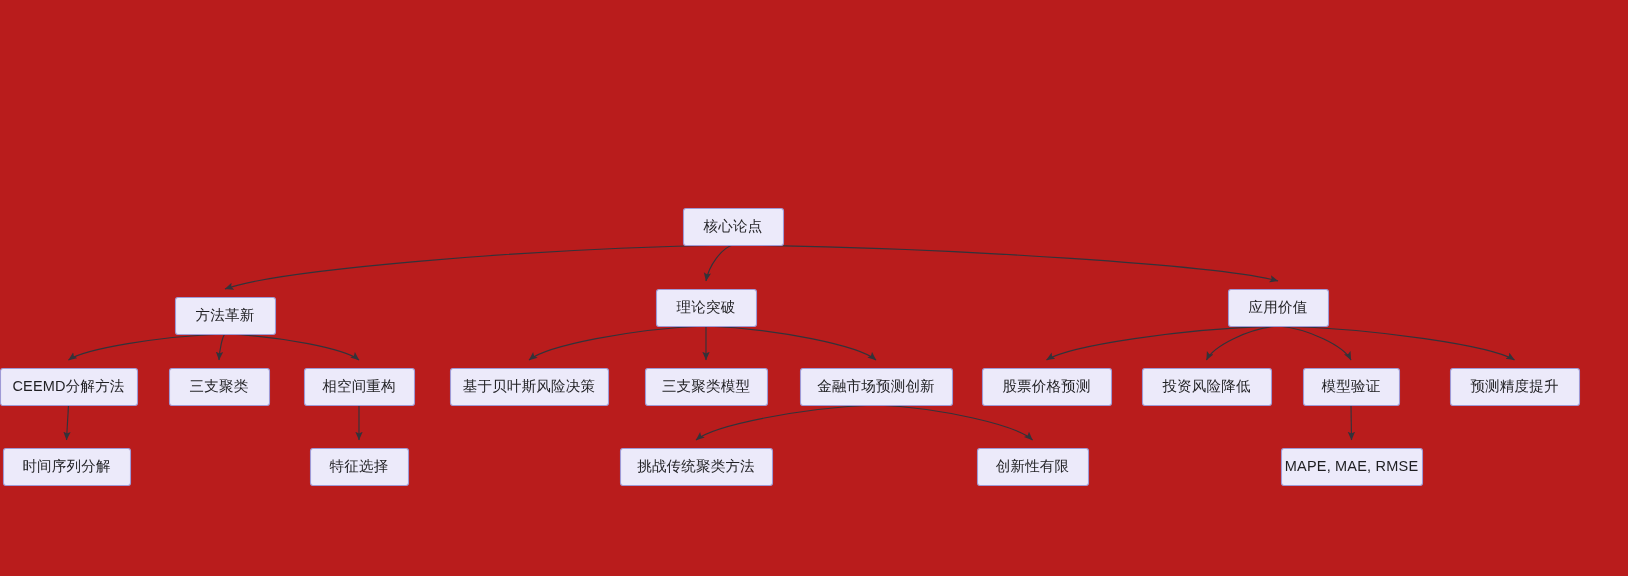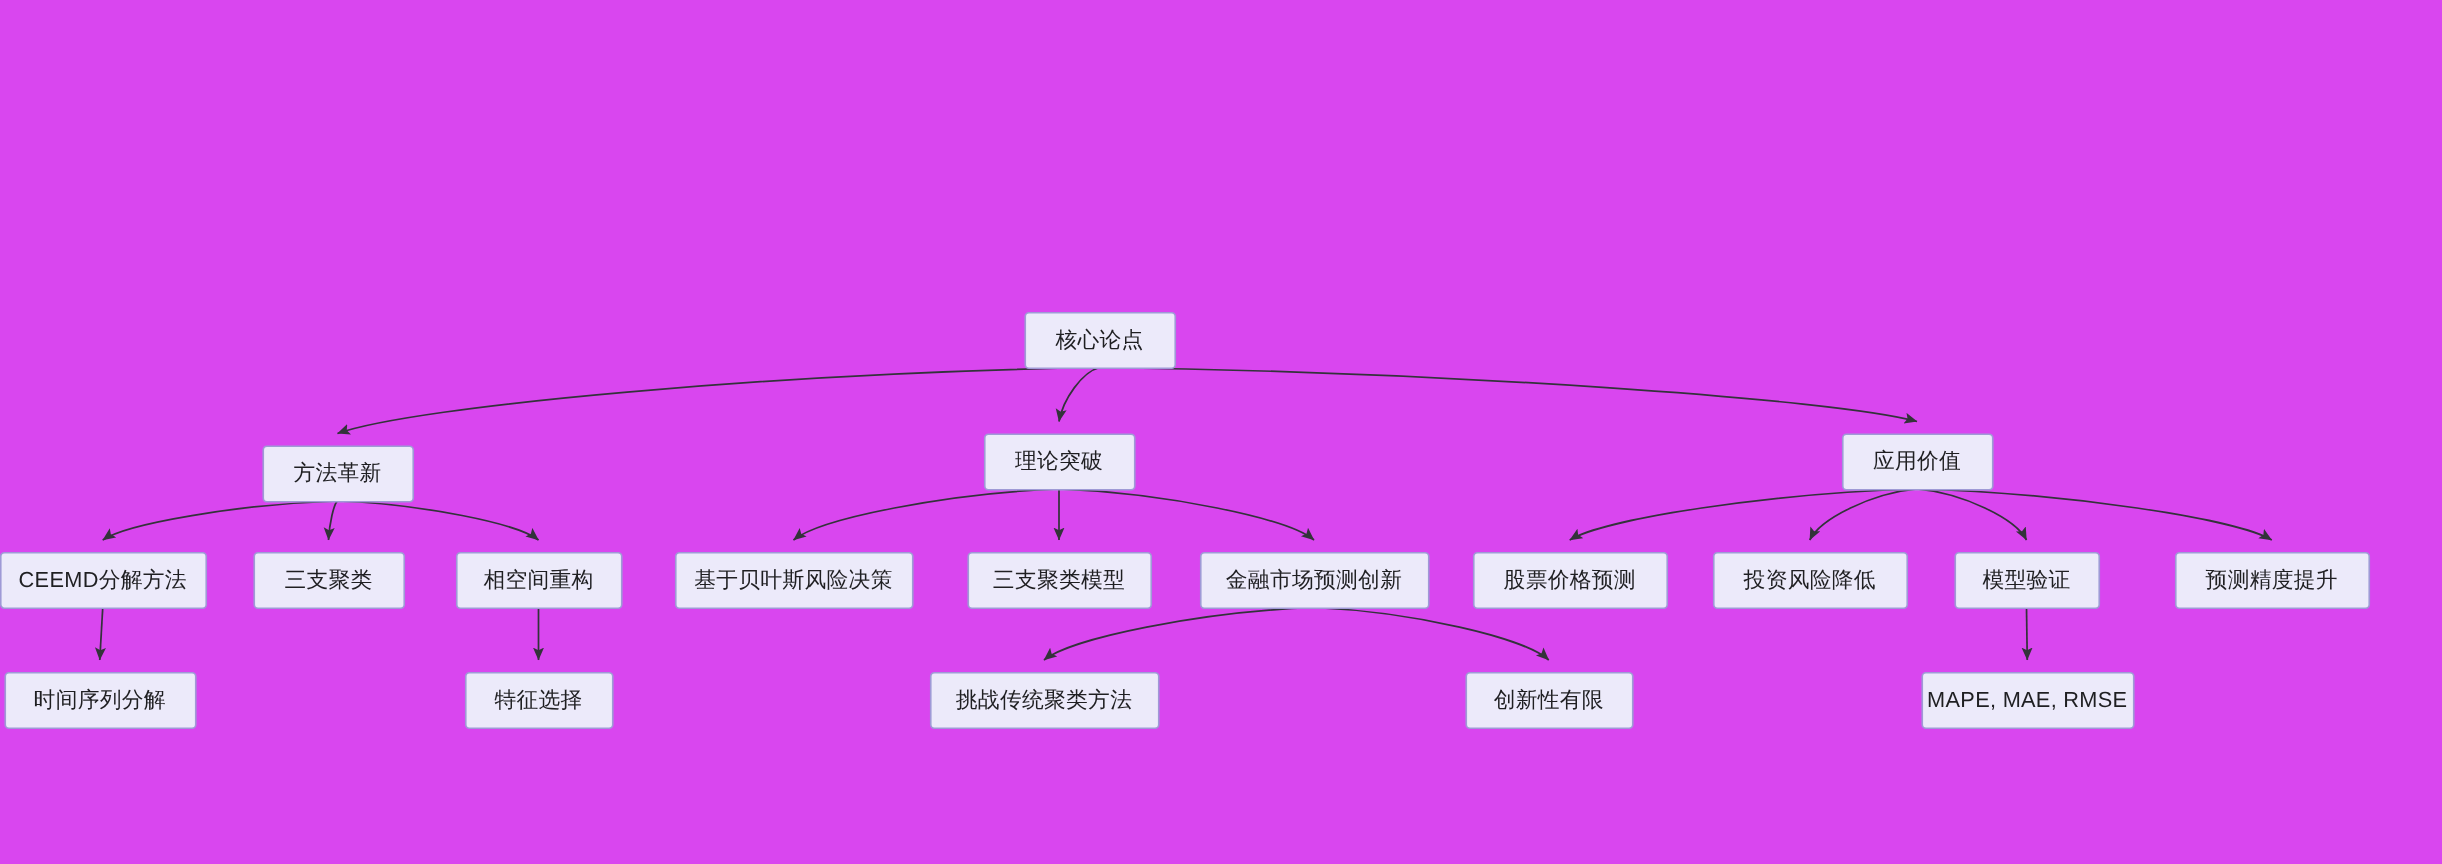--- a/index.html
+++ b/index.html
@@ -10,21 +10,21 @@
   body {
     width: 1628px;
     height: 576px;
     font-family: "Liberation Sans", "DejaVu Sans", sans-serif;
     overflow: hidden;
   }
   #diagram-root {
     position: relative;
     width: 1628px;
     height: 576px;
-    background: #d946ef;
+    background: #b91c1c;
   }
   svg#flowchart {
     position: absolute;
     left: 0;
     top: 0;
     width: 1628px;
     height: 576px;
     display: block;
   }
   .node-rect {

